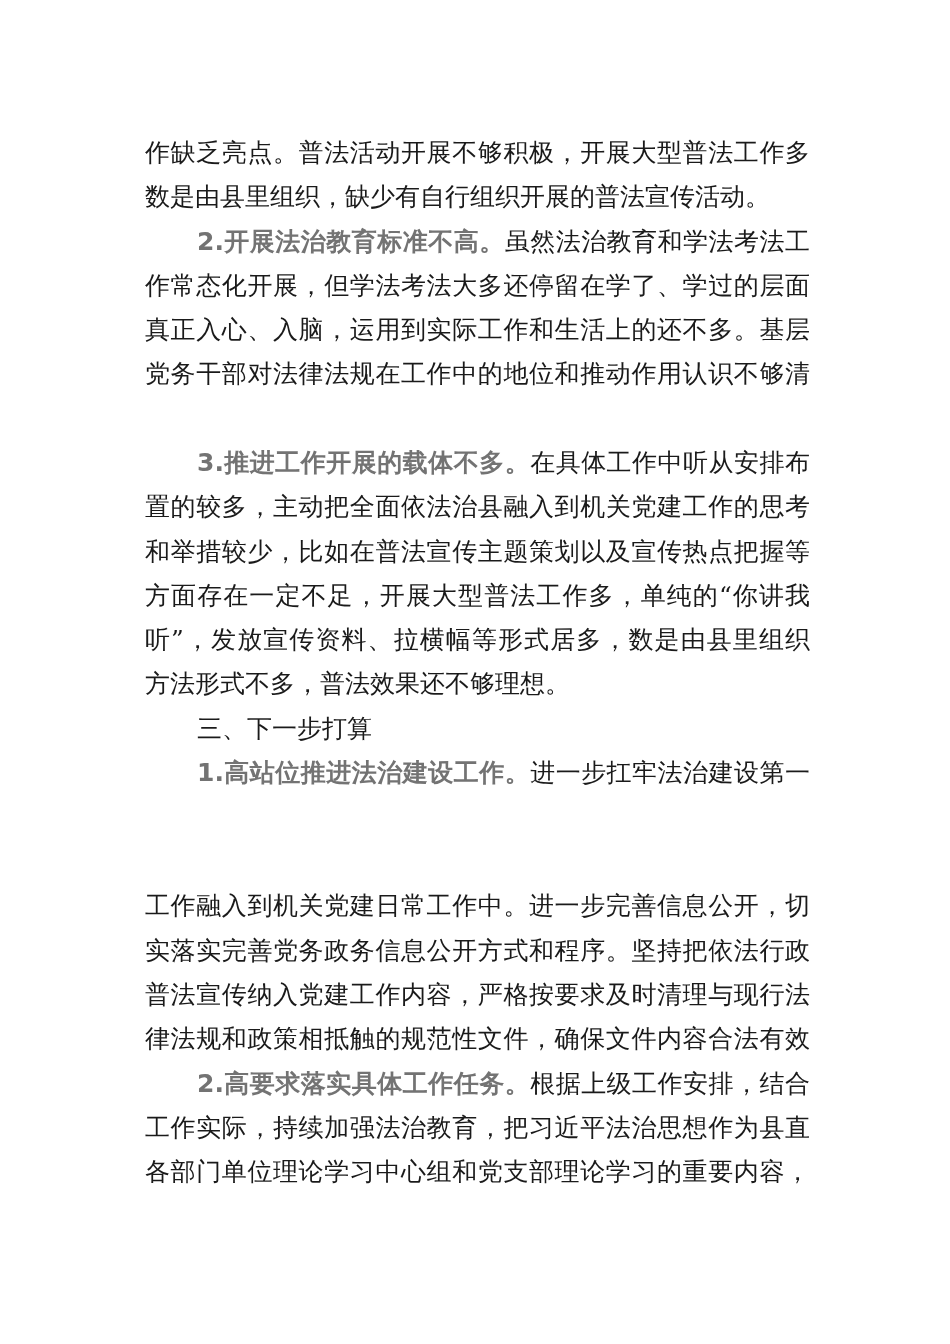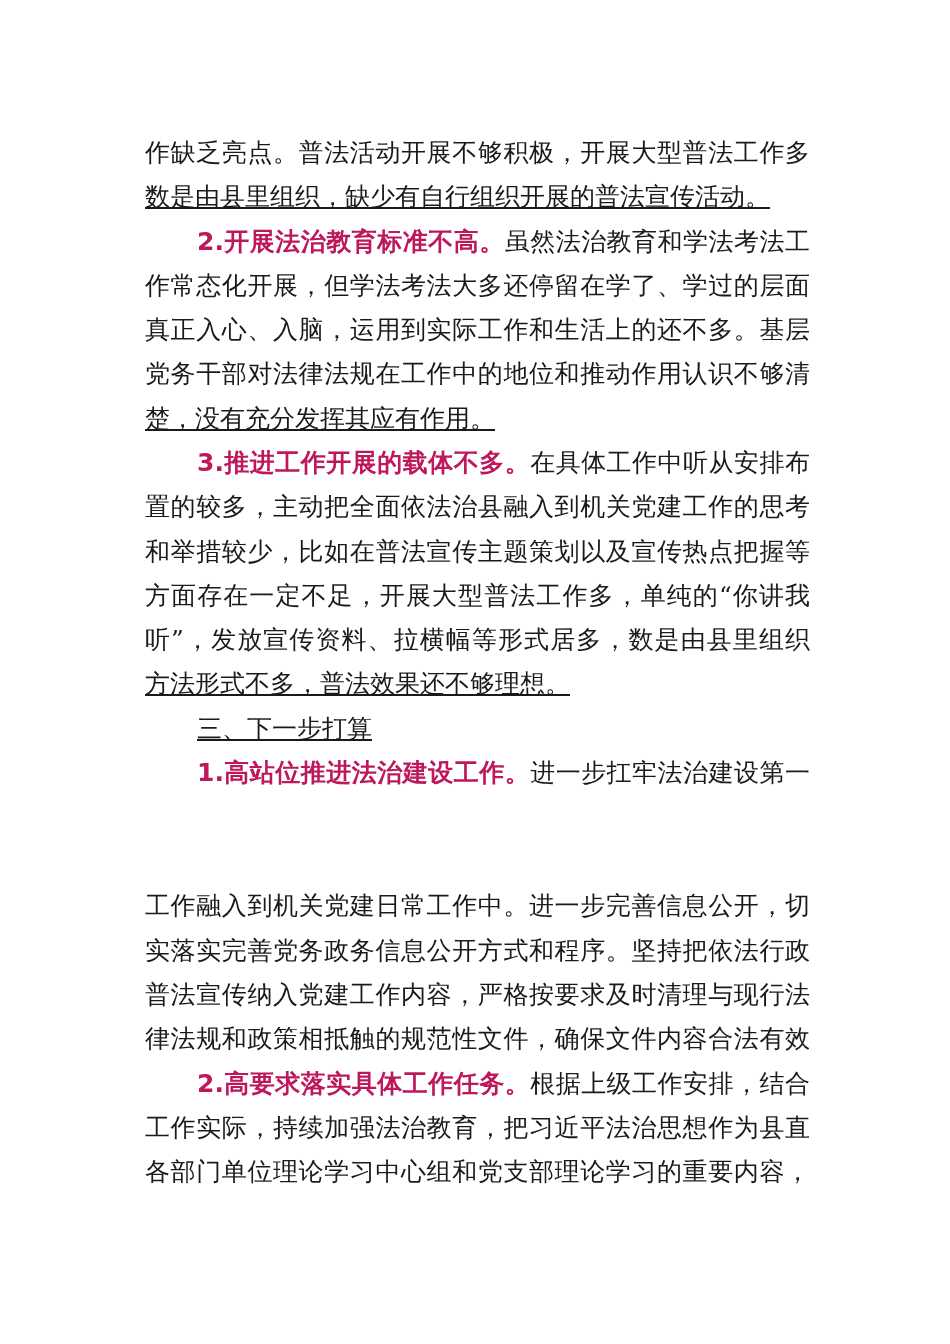--- a/index.html
+++ b/index.html
@@ -12,38 +12,37 @@
     height: 44px;
     font-family: "DejaVu Serif", "Liberation Serif", serif;
     font-size: 25px;
     line-height: 44px;
     color: #1a1a1a;
     white-space: nowrap;
     text-align: justify;
     text-align-last: justify;
     letter-spacing: 0px;
   }
-  .line.last { text-align-last: left; text-decoration: underline; }
+  .line.last { text-align-last: left; }
   .line.indent { left: 197px; width: 613px; }
-  .bold { font-weight: bold; font-family: "DejaVu Sans", "Liberation Sans", sans-serif; color: #be185d; }
+  .bold { font-weight: bold; font-family: "DejaVu Sans", "Liberation Sans", sans-serif; color: #737373; }
   .heading { font-family: "DejaVu Sans", "Liberation Sans", sans-serif; }
 </style>
 </head>
 <body>
 
 <div class="page">
 
   <div class="line" style="top:131px"><span>作缺乏亮点。普法活动开展不够积极，开展大型普法工作多</span></div>
   <div class="line last" style="top:175px"><span>数是由县里组织，缺少有自行组织开展的普法宣传活动。</span></div>
 
   <div class="line indent" style="top:220px"><span class="bold">2.开展法治教育标准不高。</span><span>虽然法治教育和学法考法工</span></div>
   <div class="line" style="top:264px"><span>作常态化开展，但学法考法大多还停留在学了、学过的层面</span></div>
   <div class="line" style="top:308px"><span>真正入心、入脑，运用到实际工作和生活上的还不多。基层</span></div>
   <div class="line" style="top:352px"><span>党务干部对法律法规在工作中的地位和推动作用认识不够清</span></div>
-  <div class="line last" style="top:397px"><span>楚，没有充分发挥其应有作用。</span></div>
 
   <div class="line indent" style="top:441px"><span class="bold">3.推进工作开展的载体不多。</span><span>在具体工作中听从安排布</span></div>
   <div class="line" style="top:485px"><span>置的较多，主动把全面依法治县融入到机关党建工作的思考</span></div>
   <div class="line" style="top:530px"><span>和举措较少，比如在普法宣传主题策划以及宣传热点把握等</span></div>
   <div class="line" style="top:574px"><span>方面存在一定不足，开展大型普法工作多，单纯的“你讲我</span></div>
   <div class="line" style="top:618px"><span>听”，发放宣传资料、拉横幅等形式居多，数是由县里组织</span></div>
   <div class="line last" style="top:662px"><span>方法形式不多，普法效果还不够理想。</span></div>
 
   <div class="line indent last heading" style="top:707px"><span>三、下一步打算</span></div>
 

